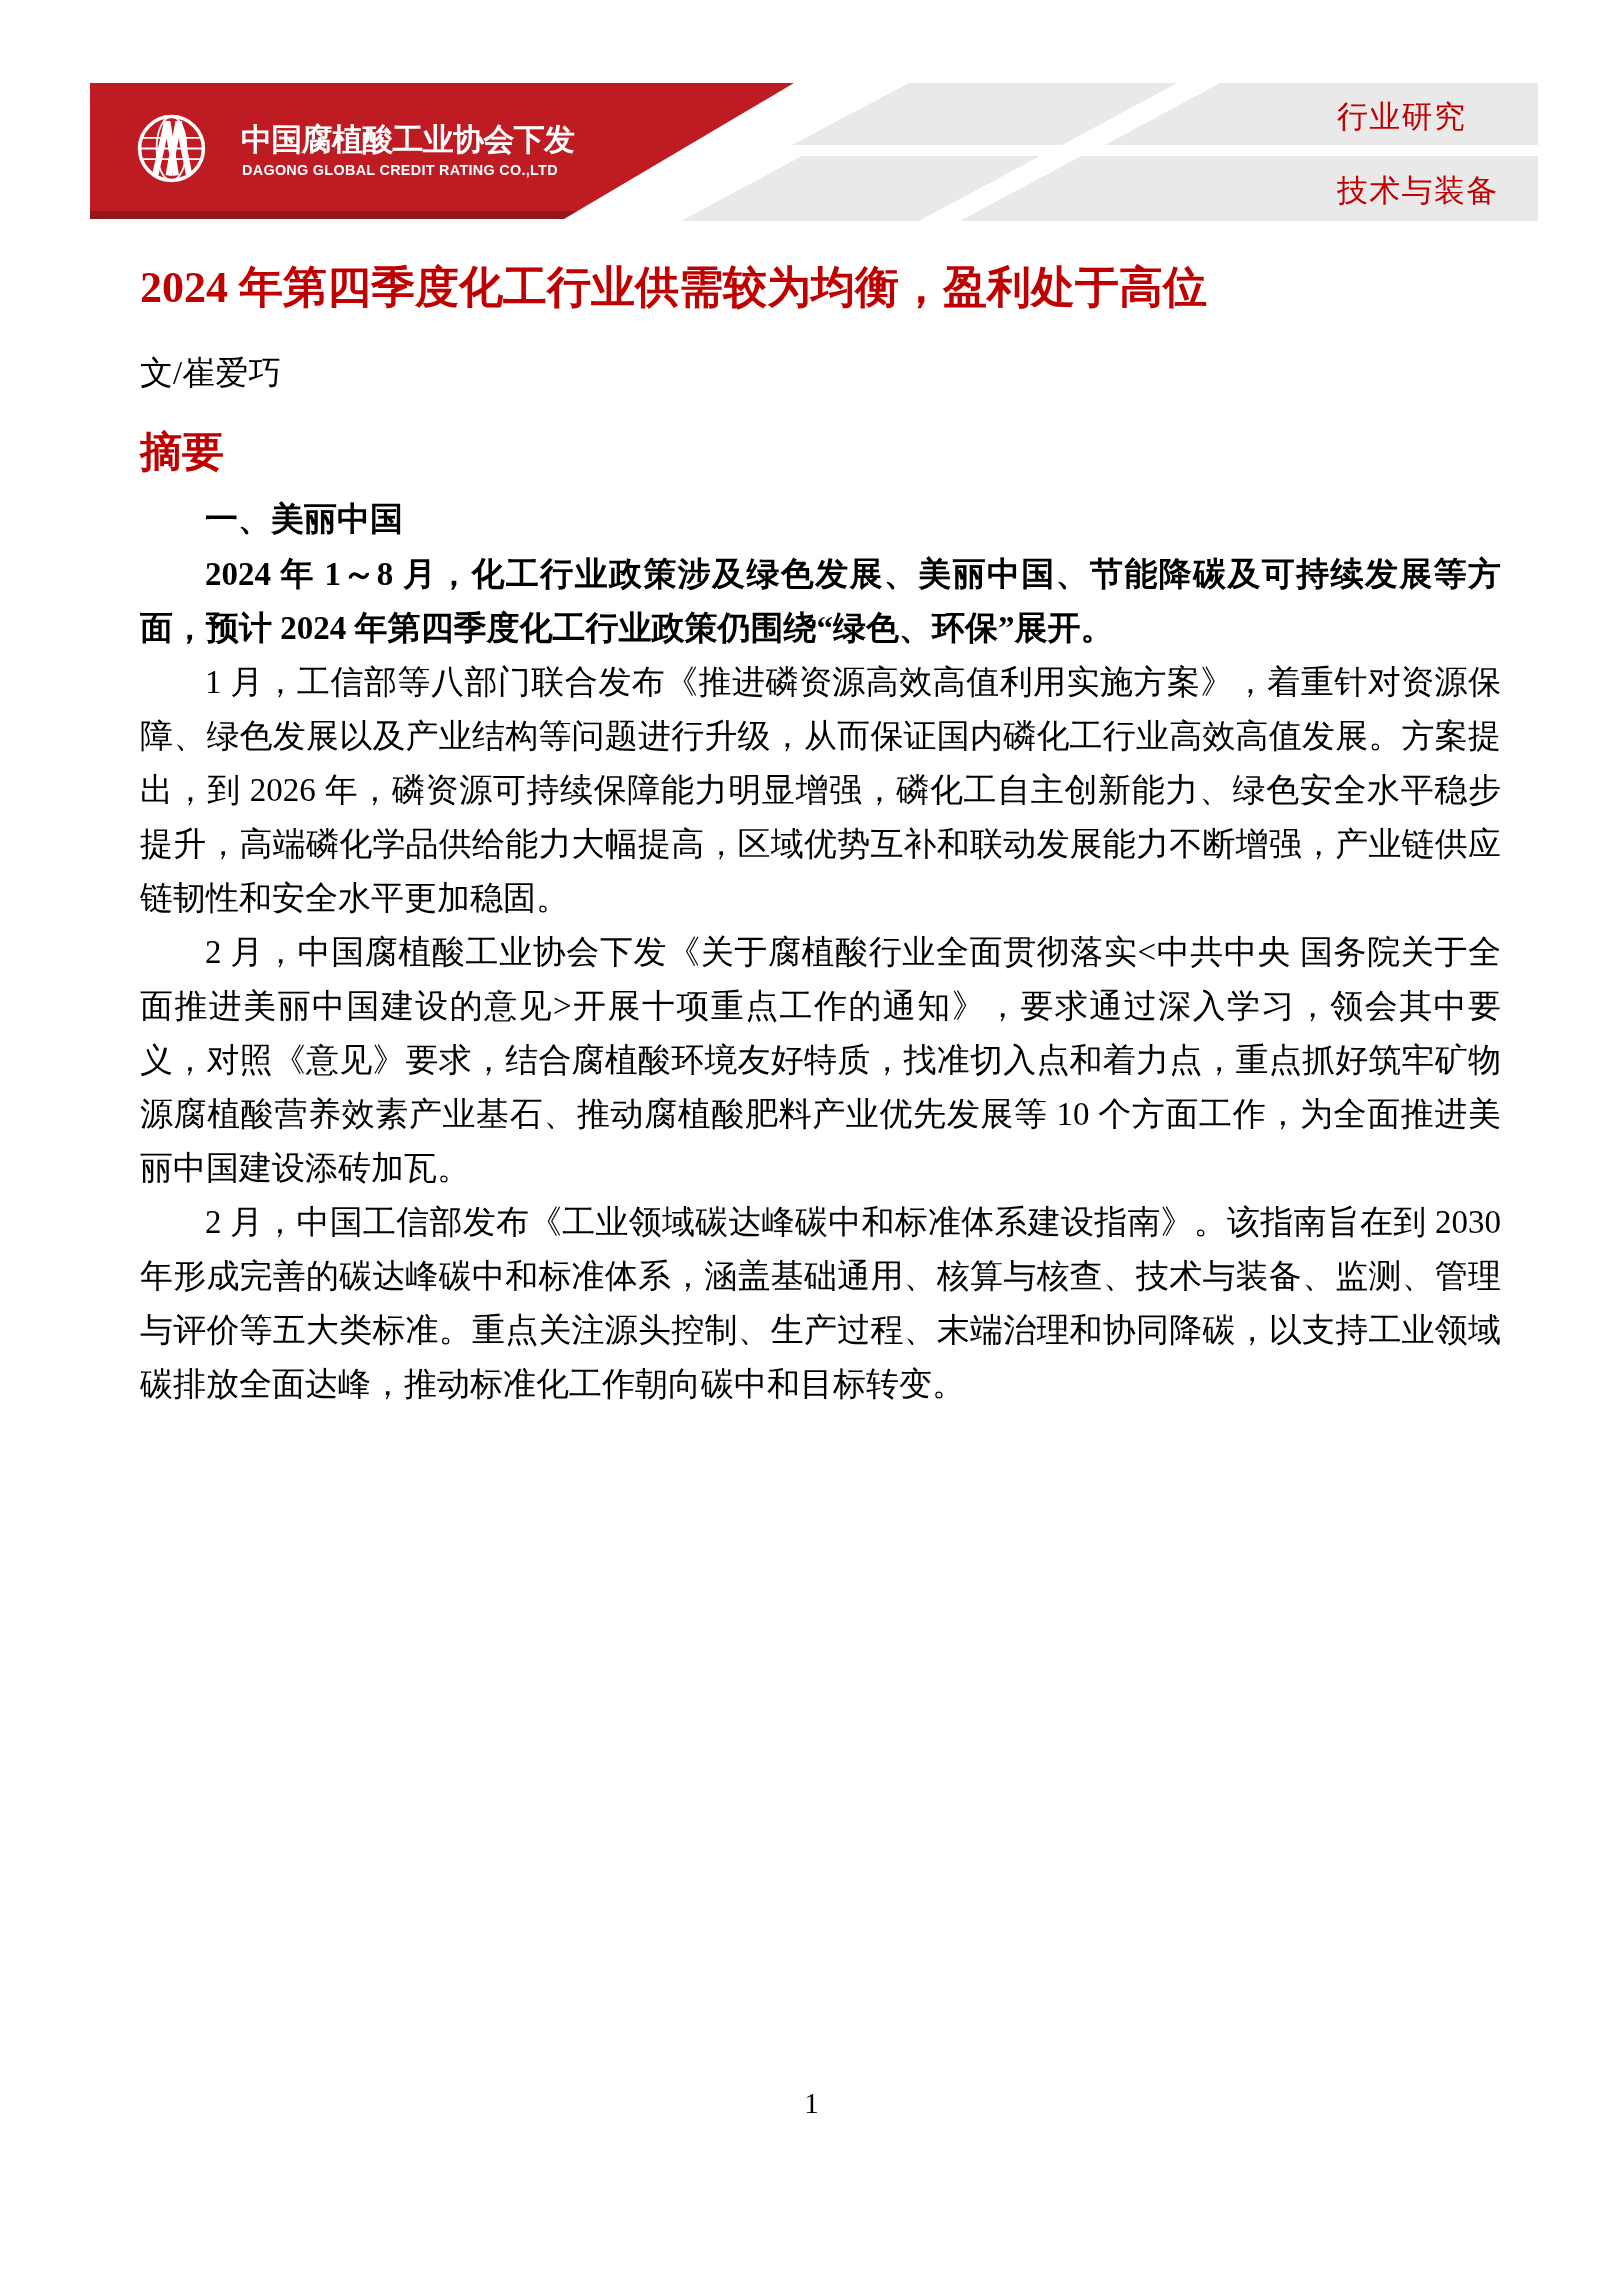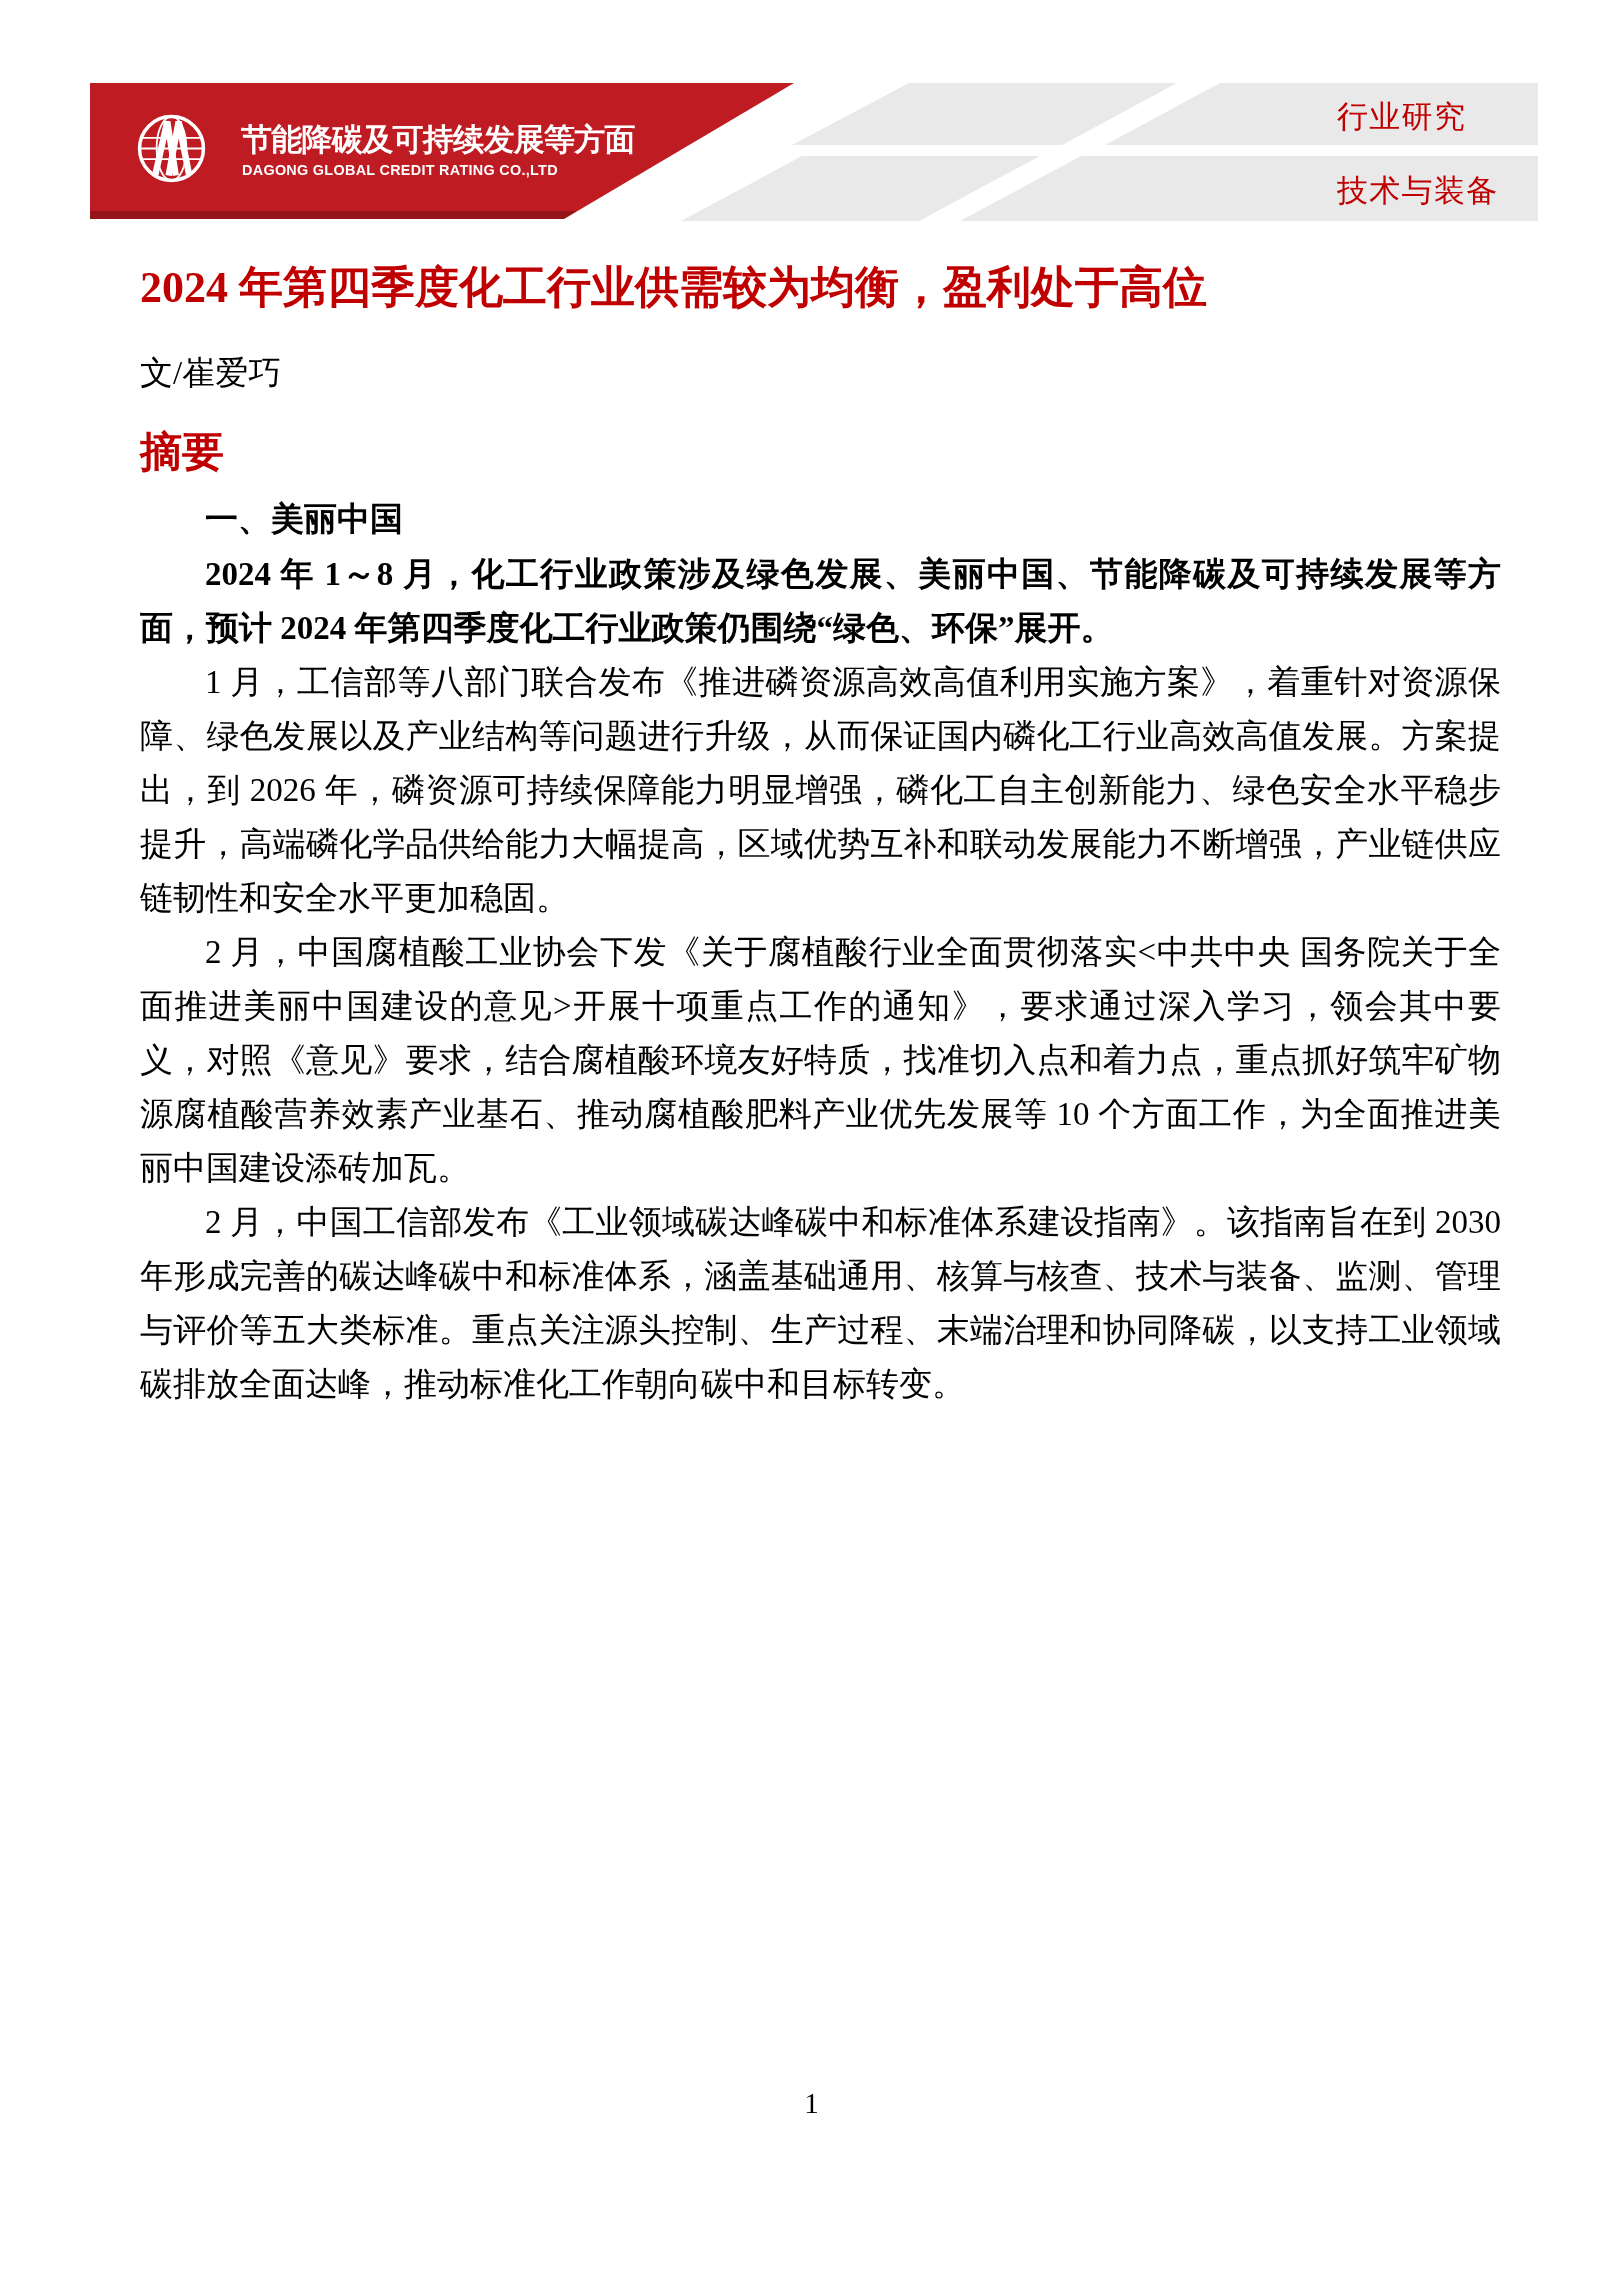--- a/index.html
+++ b/index.html
@@ -92,21 +92,21 @@
     <div class="banner">
       <svg class="logo-globe" viewBox="0 0 100 100" aria-hidden="true">
         <circle cx="50" cy="50" r="45" fill="none" stroke="#ffffff" stroke-width="5"></circle>
         <ellipse cx="50" cy="50" rx="21" ry="45" fill="none" stroke="#ffffff" stroke-width="2.5"></ellipse>
         <line x1="7" y1="35" x2="93" y2="35" stroke="#ffffff" stroke-width="2.5"></line>
         <line x1="7" y1="65" x2="93" y2="65" stroke="#ffffff" stroke-width="2.5"></line>
         <line x1="5" y1="50" x2="95" y2="50" stroke="#ffffff" stroke-width="2.5"></line>
         <path d="M27,88 L44,12 L56,88" fill="none" stroke="#ffffff" stroke-width="9"></path>
         <path d="M46,88 L60,12 L75,88" fill="none" stroke="#ffffff" stroke-width="9"></path>
       </svg>
-      <div class="logo-cn">节能降碳及可持续发展等方面</div>
+      <div class="logo-cn">中国腐植酸工业协会下发</div>
       <div class="logo-en">DAGONG GLOBAL CREDIT RATING CO.,LTD</div>
       <div class="banner-shade"></div>
     </div>
 
     <div class="band band1a"></div>
     <div class="band band1b"></div>
     <div class="band band2a"></div>
     <div class="band band2b"></div>
 
     <div class="tag tag-1">行业研究</div>

